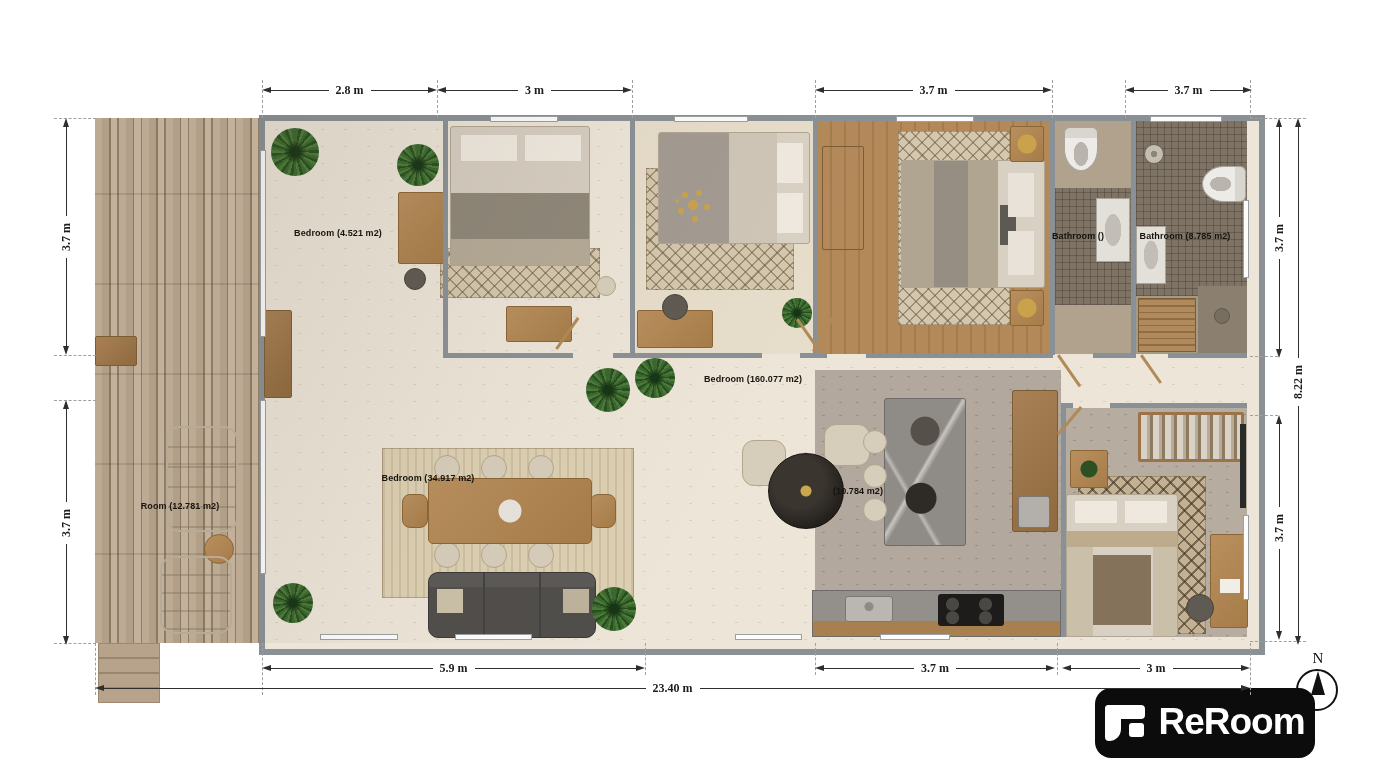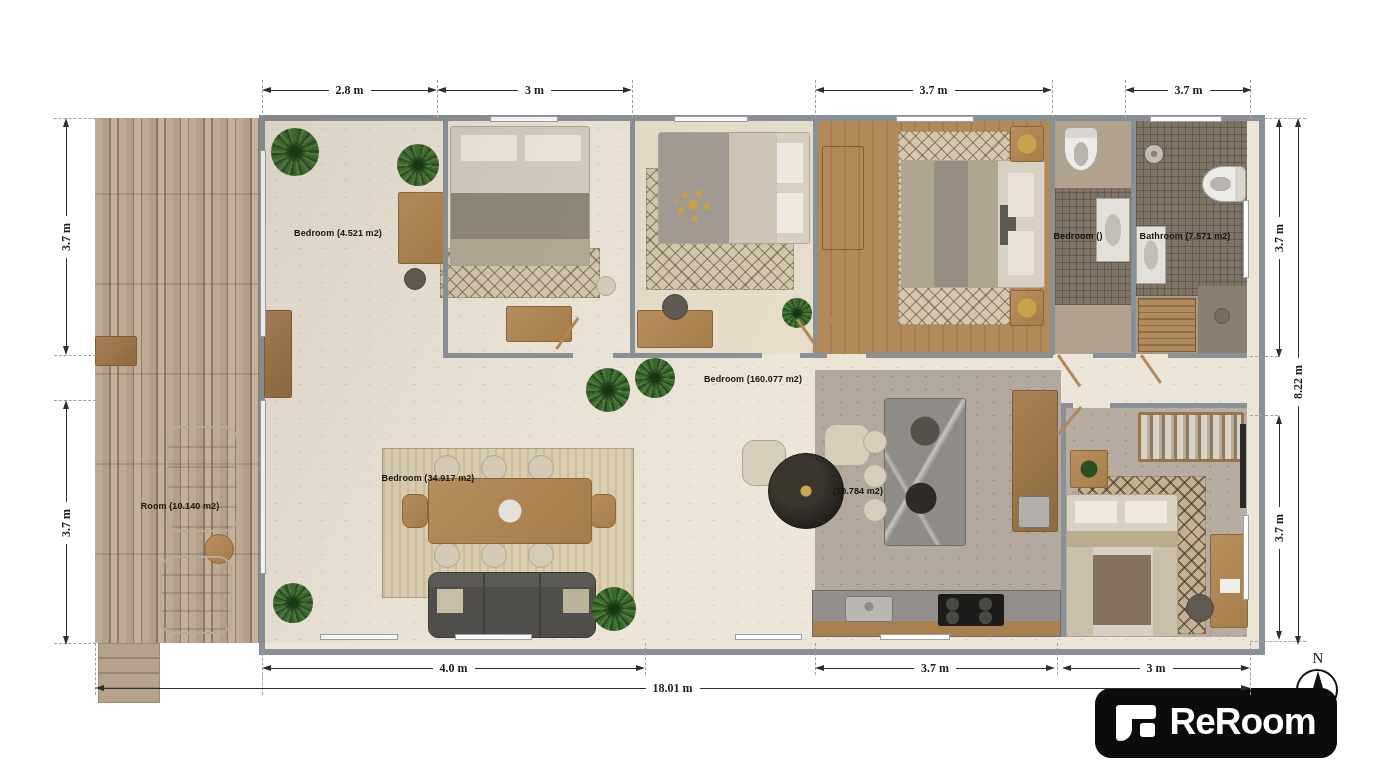--- a/index.html
+++ b/index.html
@@ -38,21 +38,21 @@
   .rug{border:1px solid rgba(120,100,70,.4)}
   .rug-diamond{background-image:repeating-linear-gradient(45deg,rgba(92,74,48,.45) 0 1.5px,transparent 1.5px 9px),repeating-linear-gradient(-45deg,rgba(92,74,48,.45) 0 1.5px,transparent 1.5px 9px);background-color:#d3c7ad}
   .rug-dark{background-image:repeating-linear-gradient(45deg,rgba(60,44,26,.55) 0 2px,transparent 2px 10px),repeating-linear-gradient(-45deg,rgba(60,44,26,.55) 0 2px,transparent 2px 10px);background-color:#c3b194}
   .plant{border-radius:50%;z-index:5;background:radial-gradient(circle at 50% 50%,#173515 0 14%,rgba(0,0,0,0) 34%),repeating-conic-gradient(#3c672f 0 9deg,#27501f 9deg 17deg,#4a7a38 17deg 25deg)}
   .tile{background-image:repeating-linear-gradient(0deg,rgba(40,34,26,.28) 0 1px,transparent 1px 7px),repeating-linear-gradient(90deg,rgba(40,34,26,.28) 0 1px,transparent 1px 7px);background-color:#7e7365}
   .conc{background-image:radial-gradient(rgba(70,60,50,.22) 1px,transparent 1.4px);background-size:17px 13px;background-color:#b2a89d}
   .porc{background:#edebe7;border:1px solid #a9a49c}
   .room-label{position:absolute;transform:translate(-50%,-50%);font:bold 9px "Liberation Sans",sans-serif;color:#17140f;white-space:nowrap;z-index:30;letter-spacing:.1px}
   
   .compass{position:absolute;left:1294px;top:650px;width:48px;height:62px;z-index:5}
-  .logo{position:absolute;left:1095px;top:688px;width:242px;height:70px;background:#0c0c0c;border-radius:16px;display:flex;align-items:center;justify-content:center;gap:13px;z-index:10}
+  .logo{position:absolute;left:1095px;top:688px;width:220px;height:70px;background:#0c0c0c;border-radius:16px;display:flex;align-items:center;justify-content:center;gap:13px;z-index:10}
   .logo-mark{position:relative;width:40px;height:40px}
   .logo-mark i{position:absolute;background:#fff;display:block}
   .m1{left:0;top:2px;width:40px;height:14px;border-radius:4px}
   .m2{left:0;top:2px;width:16px;height:36px;border-radius:4px 2px 12px 4px}
   .m3{left:24px;top:20px;width:15px;height:14px;border-radius:3px}
   .logo-text{font:bold 37px "Liberation Sans",sans-serif;color:#fff;letter-spacing:-1px;padding-bottom:2px}
 </style>
 </head>
 <body>
 
@@ -180,24 +180,24 @@
   <div class="f wd" style="left:1070px;top:450px;width:38px;height:38px;z-index:4;background-image:radial-gradient(circle at 50% 50%,#2c4f23 0 8px,rgba(0,0,0,0) 9px),linear-gradient(135deg,#b98f5e,#a67c49)"></div>
   <div class="f wd" style="left:1210px;top:534px;width:38px;height:94px;z-index:4;background-image:linear-gradient(#f0eee9,#f0eee9),linear-gradient(135deg,#b98f5e,#a67c49);background-size:20px 14px,100% 100%;background-position:9px 44px,0 0;background-repeat:no-repeat"></div>
   <div class="f chair-dark" style="left:1186px;top:594px;width:28px;height:28px;z-index:4"></div>
   <div class="f" style="left:1240px;top:424px;width:6px;height:84px;background:#2a2a28;z-index:4"></div>
 
   <div class="overlay"></div>
 
   <div class="room-label" style="left:338px;top:233px">Bedroom (4.521 m2)</div>
   <div class="room-label" style="left:753px;top:379px">Bedroom (160.077 m2)</div>
   <div class="room-label" style="left:428px;top:478px;z-index:31">Bedroom (34.917 m2)</div>
-  <div class="room-label" style="left:180px;top:506px">Room (10.140 m2)</div>
+  <div class="room-label" style="left:180px;top:506px">Room (12.781 m2)</div>
   <div class="room-label" style="left:858px;top:491px;z-index:31">(10.784 m2)</div>
-  <div class="room-label" style="left:1078px;top:236px">Bedroom ()</div>
-  <div class="room-label" style="left:1185px;top:236px">Bathroom (7.571 m2)</div>
+  <div class="room-label" style="left:1078px;top:236px">Bathroom ()</div>
+  <div class="room-label" style="left:1185px;top:236px">Bathroom (8.785 m2)</div>
 
   <div class="dim" style="left:262px;top:84px;width:175px">
       <i class="al"></i>
       <span class="ln"></span>
       <span class="lbl">2.8 m</span>
       <span class="ln"></span>
       <i class="ar"></i>
     </div>
   <div class="dim" style="left:437px;top:84px;width:195px">
       <i class="al"></i>
@@ -217,42 +217,42 @@
       <i class="al"></i>
       <span class="ln"></span>
       <span class="lbl">3.7 m</span>
       <span class="ln"></span>
       <i class="ar"></i>
     </div>
 
   <div class="dim" style="left:262px;top:662px;width:383px">
       <i class="al"></i>
       <span class="ln"></span>
-      <span class="lbl">4.0 m</span>
+      <span class="lbl">5.9 m</span>
       <span class="ln"></span>
       <i class="ar"></i>
     </div>
   <div class="dim" style="left:815px;top:662px;width:240px">
       <i class="al"></i>
       <span class="ln"></span>
       <span class="lbl">3.7 m</span>
       <span class="ln"></span>
       <i class="ar"></i>
     </div>
   <div class="dim" style="left:1062px;top:662px;width:188px">
       <i class="al"></i>
       <span class="ln"></span>
       <span class="lbl">3 m</span>
       <span class="ln"></span>
       <i class="ar"></i>
     </div>
   <div class="dim" style="left:95px;top:682px;width:1155px">
       <i class="al"></i>
       <span class="ln"></span>
-      <span class="lbl">18.01 m</span>
+      <span class="lbl">23.40 m</span>
       <span class="ln"></span>
       <i class="ar"></i>
     </div>
 
   <div class="dim dim-v" style="left:60px;top:118px;height:237px">
       <i class="at"></i>
       <span class="ln"></span>
       <span class="lbl">3.7 m</span>
       <span class="ln"></span>
       <i class="ab"></i>

